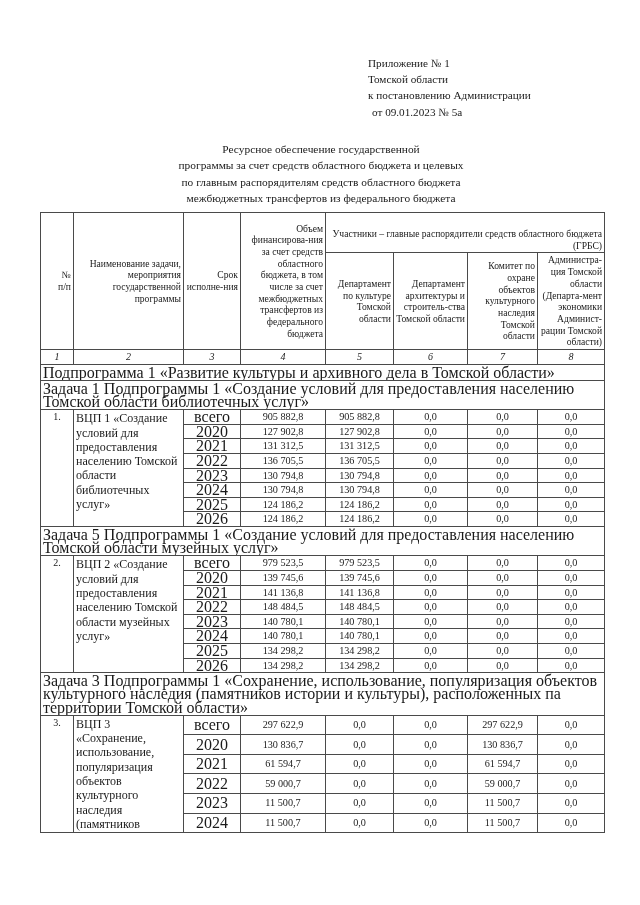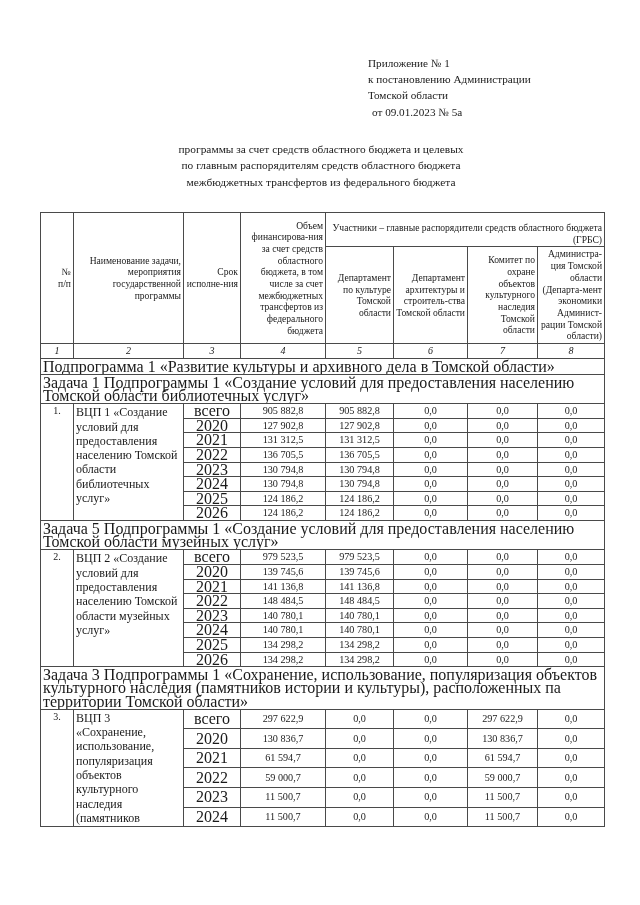--- a/index.html
+++ b/index.html
@@ -112,26 +112,27 @@
   col.c7 { width: 70px; }
   col.c8 { width: 67px; }
 </style>
 </head>
 <body>
 
 <div class="page">
 
   <div class="doc-header">
     <div>Приложение № 1</div>
+    <div>Томской области</div>
     <div>к постановлению Администрации</div>
-    <div>Томской области</div>
     <div class="indent">от 09.01.2023 № 5а</div>
   </div>
 
   <div class="doc-title">
+    <div>Ресурсное обеспечение государственной</div>
     <div>программы за счет средств областного бюджета и целевых</div>
     <div>по главным распорядителям средств областного бюджета</div>
     <div>межбюджетных трансфертов из федерального бюджета</div>
   </div>
 
   <div class="tbl-wrap">
     <table class="main">
       <colgroup>
         <col class="c1">
           <col class="c2">
@@ -141,21 +142,21 @@
           <col class="c6">
           <col class="c7">
           <col class="c8">
       </colgroup>
       <tbody id="tbody-main">
           <tr>
             <td class="hdr-cell" rowspan="2">№<br>п/п</td>
             <td class="hdr-cell" rowspan="2">Наименование задачи, мероприятия государственной программы</td>
             <td class="hdr-cell" rowspan="2">Срок исполне-ния</td>
             <td class="hdr-cell" rowspan="2">Объем финансирова-ния за счет средств областного бюджета, в том числе за счет межбюджетных трансфертов из федерального бюджета</td>
-            <td class="hdr-cell" colspan="4" style="vertical-align:top!important;padding-top:9px;">Участники – главные распорядители средств областного бюджета (ГРБС)</td>
+            <td class="hdr-cell" colspan="4" style="vertical-align:top!important;padding-top:15px;">Участники – главные распорядители средств областного бюджета (ГРБС)</td>
           </tr>
           <tr>
             <td class="hdr-cell">Департамент по культуре Томской области</td>
             <td class="hdr-cell">Департамент архитектуры и строитель-ства Томской области</td>
             <td class="hdr-cell">Комитет по охране объектов культурного наследия Томской области</td>
             <td class="hdr-cell">Администра-ция Томской области (Департа-мент экономики Админист-рации Томской области)</td>
           </tr>
           <tr class="numrow">
             <td>1</td>
             <td>2</td>

